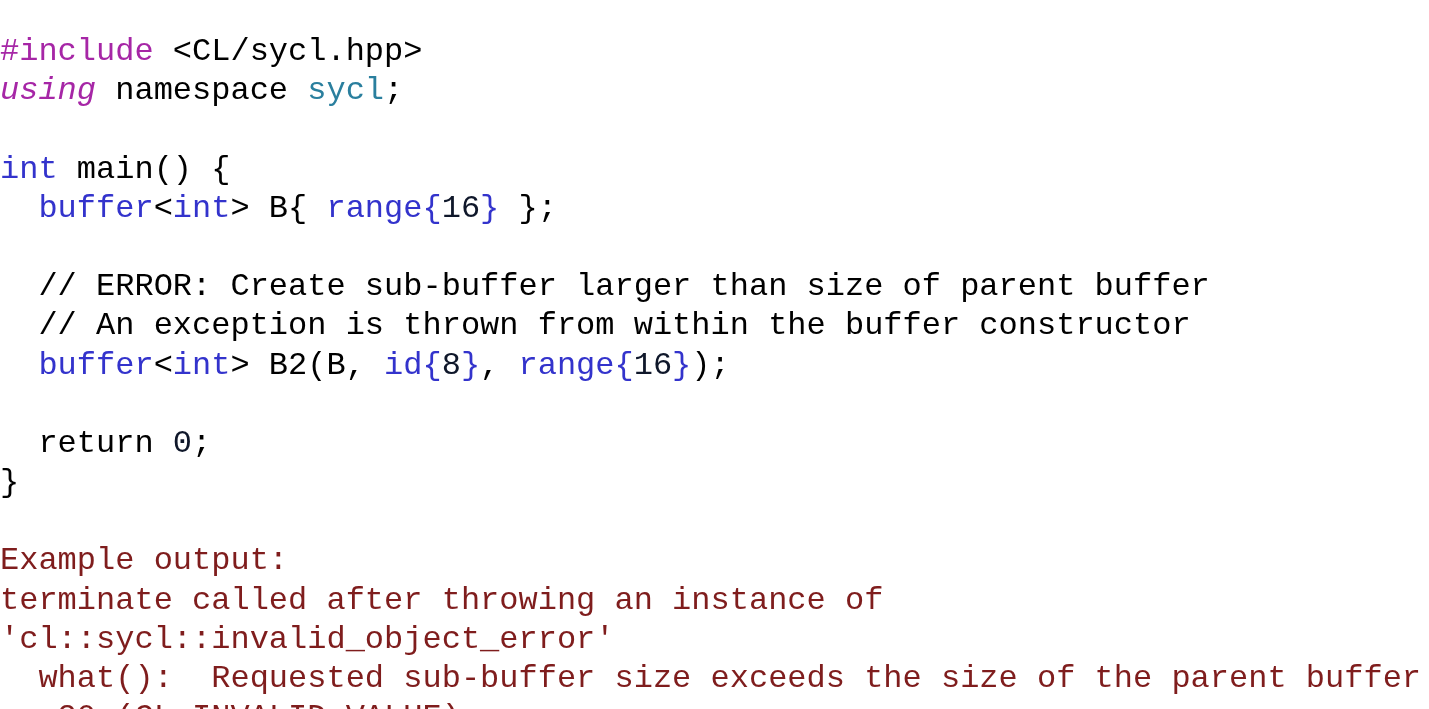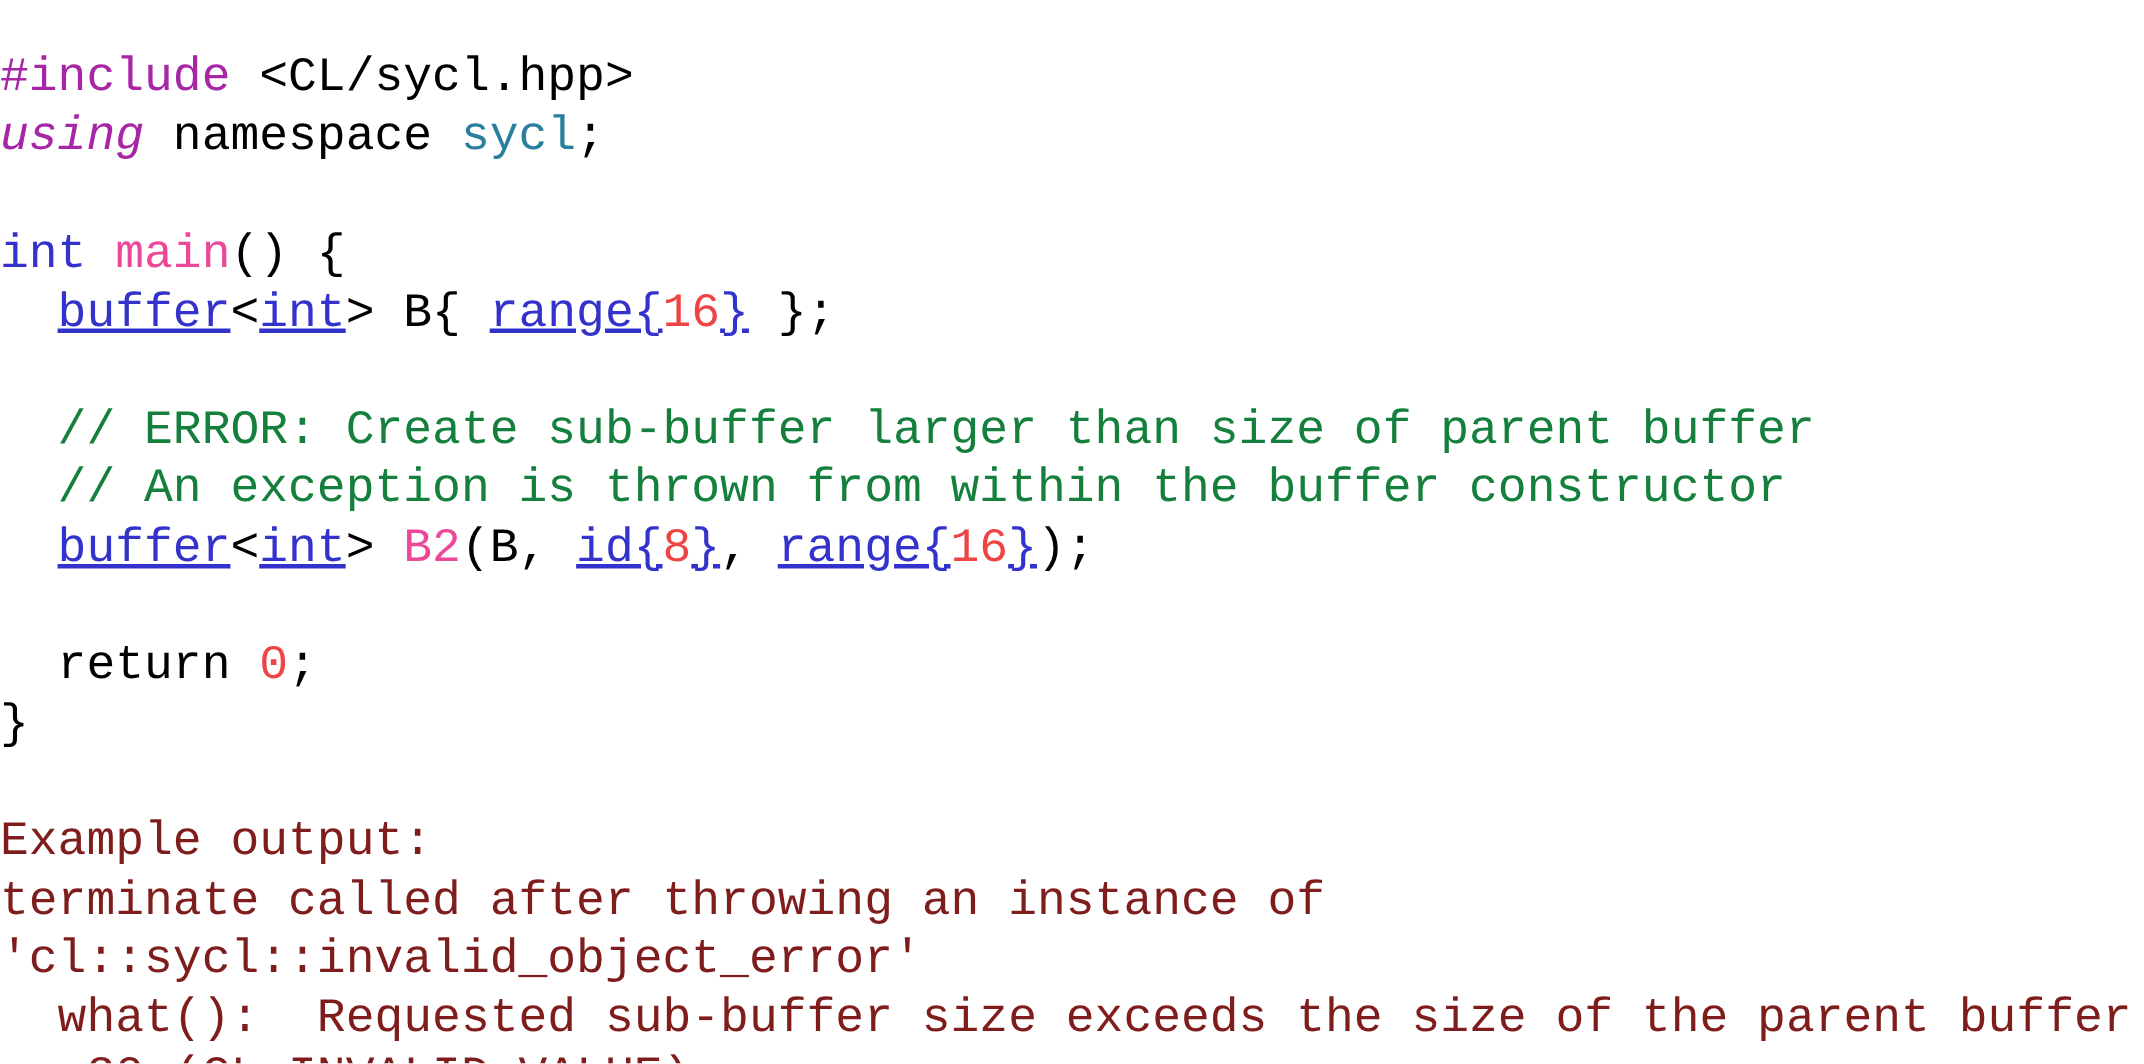--- a/index.html
+++ b/index.html
@@ -36,24 +36,24 @@
   }
   .code-line.blank {
     color: transparent;
   }
   
   .tok-plain       { color: #000000; }
   .tok-preproc     { color: #a626a6; }
   .tok-keyword     { color: #a626a6; font-style: italic; }
   .tok-type        { color: #3333cc; }
   .tok-namespace   { color: #2a7f9e; text-align: center; }
-  .tok-class       { color: #3333cc; text-decoration: underline; }
-  .tok-function    { color: #ec4899; }
-  .tok-number      { color: #ef4444; }
-  .tok-comment     { color: #15803d; }
+  .tok-class       { color: #3333cc; }
+  .tok-function    { color: #000000; }
+  .tok-number      { color: #0f172a; }
+  .tok-comment     { color: #000000; }
   .tok-output      { color: #7f1d1d; }
 </style>
 </head>
 <body>
 
 <div id="page">
   <pre id="code-listing"><span class="code-line"><span class="tok-preproc">#include</span><span class="tok-plain"> &lt;CL/sycl.hpp&gt;</span></span><span class="code-line"><span class="tok-keyword">using</span><span class="tok-plain"> namespace </span><span class="tok-namespace">sycl</span><span class="tok-plain">;</span></span><span class="code-line blank">&nbsp;</span><span class="code-line"><span class="tok-type">int</span><span class="tok-plain"> </span><span class="tok-function">main</span><span class="tok-plain">() {</span></span><span class="code-line"><span class="tok-plain">  </span><span class="tok-class">buffer</span><span class="tok-plain">&lt;</span><span class="tok-class">int</span><span class="tok-plain">&gt; B{ </span><span class="tok-class">range{</span><span class="tok-number">16</span><span class="tok-class">}</span><span class="tok-plain"> };</span></span><span class="code-line blank">&nbsp;</span><span class="code-line"><span class="tok-plain">  </span><span class="tok-comment">// ERROR: Create sub-buffer larger than size of parent buffer</span></span><span class="code-line"><span class="tok-plain">  </span><span class="tok-comment">// An exception is thrown from within the buffer constructor</span></span><span class="code-line"><span class="tok-plain">  </span><span class="tok-class">buffer</span><span class="tok-plain">&lt;</span><span class="tok-class">int</span><span class="tok-plain">&gt; </span><span class="tok-function">B2</span><span class="tok-plain">(B, </span><span class="tok-class">id{</span><span class="tok-number">8</span><span class="tok-class">}</span><span class="tok-plain">, </span><span class="tok-class">range{</span><span class="tok-number">16</span><span class="tok-class">}</span><span class="tok-plain">);</span></span><span class="code-line blank">&nbsp;</span><span class="code-line"><span class="tok-plain">  return </span><span class="tok-number">0</span><span class="tok-plain">;</span></span><span class="code-line"><span class="tok-plain">}</span></span><span class="code-line blank">&nbsp;</span><span class="code-line"><span class="tok-output">Example output:</span></span><span class="code-line"><span class="tok-output">terminate called after throwing an instance of</span></span><span class="code-line"><span class="tok-output">'cl::sycl::invalid_object_error'</span></span><span class="code-line"><span class="tok-output">  what():  Requested sub-buffer size exceeds the size of the parent buffer</span></span><span class="code-line"><span class="tok-output">  -30 (CL_INVALID_VALUE)</span></span></pre>
 </div>
 
 </body></html>

